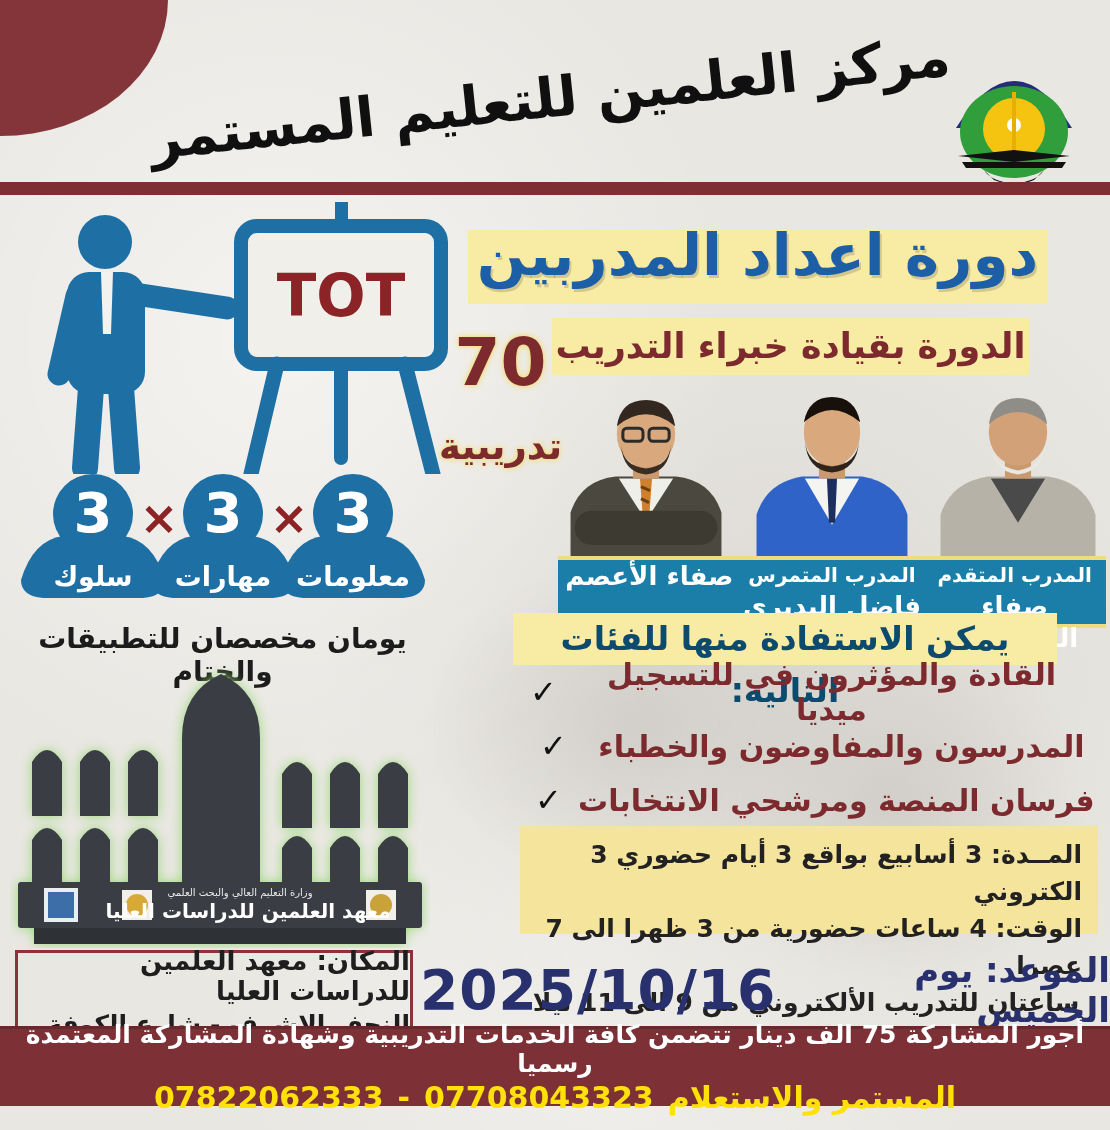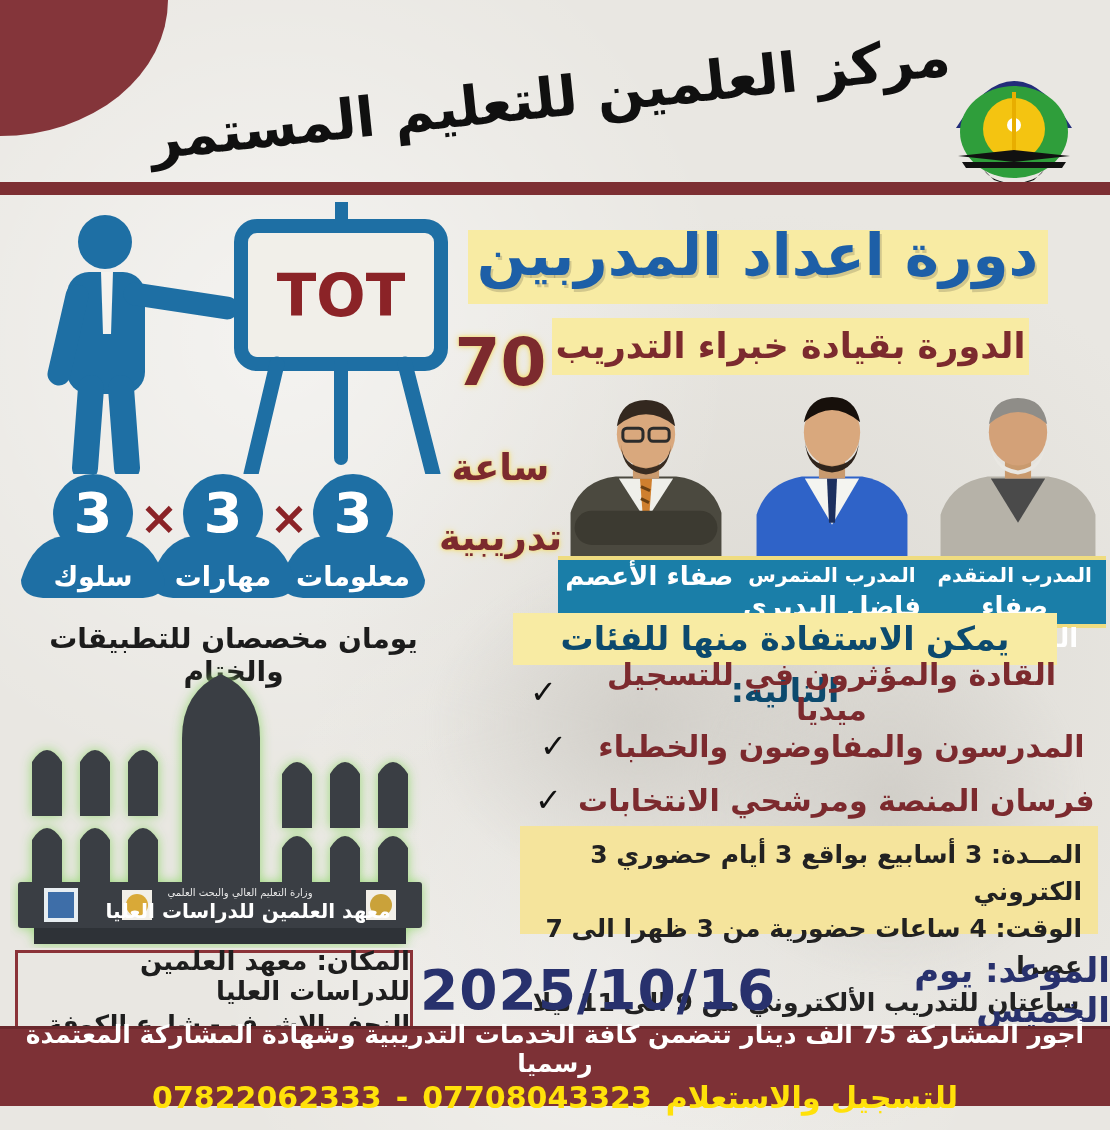--- a/index.html
+++ b/index.html
@@ -22,21 +22,21 @@
     transform:rotate(-6deg);
   }
   .rule { position:absolute; left:0; top:182px; width:1110px; height:13px; background:#7d2f33; }
 
   
   .logo { position:absolute; right:20px; top:32px; width:152px; height:152px; }
 
   
   .figure-svg { position:absolute; left:5px; top:196px; width:445px; height:278px; }
   .balloons-svg { position:absolute; left:5px; top:468px; width:445px; height:152px; }
-  .balloons-note { position:absolute; left:16px; top:622px; width:435px; text-align:center; font-size:28px; font-weight:bold; color:#1c1c1c; }
+  .balloons-note { position:absolute; left:5px; top:622px; width:435px; text-align:center; font-size:28px; font-weight:bold; color:#1c1c1c; }
   .building-svg { position:absolute; left:10px; top:666px; width:420px; height:282px; }
   .location-box {
     position:absolute; left:15px; top:950px; width:398px; height:84px;
     border:3px solid #8b3338; display:flex; flex-direction:column; justify-content:center; gap:4px;
     text-align:right; color:#1e1e1e; font-weight:bold; direction:rtl;
   }
   .location-box .l1 { font-size:26px; }
   .location-box .l2 { font-size:25px; }
 
   
@@ -200,21 +200,20 @@
     <div class="l1">المكان: معهد العلمين للدراسات العليا</div>
     <div class="l2">النجف الاشرف - شارع الكوفة</div>
   </div>
 
   <div class="band band-title"></div>
   <div class="course-title">دورة اعداد المدربين</div>
   <div class="course-subtitle">الدورة بقيادة خبراء التدريب</div>
 
   <div class="hours">
     <div class="num">70</div>
-    <div class="w1">ساعة</div>
     <div class="w2">تدريبية</div>
   </div>
 
   <div class="trainer-photos">
 
     <svg viewBox="0 0 170 165">
       <path d="M10,165 L10,120 Q20,88 55,84 L115,84 Q150,88 160,120 L160,165 Z" fill="#4b493f"></path>
       <polygon points="58,86 112,86 85,128" fill="#efefea"></polygon>
       <polygon points="79,86 91,86 88,126 82,126" fill="#cf7f2e"></polygon>
       <line x1="80" y1="94" x2="89" y2="98" stroke="#6b4012" stroke-width="3"></line>
@@ -278,20 +277,20 @@
   </div>
 
   <div class="date-row">
     <span class="dlabel">الموعد: يوم الخميس</span>
     <span class="dvalue">2025/10/16</span>
   </div>
 
   <div class="footer-bar">
     <div class="footer-fees">أجور المشاركة  75 الف دينار تتضمن كافة الخدمات التدريبية وشهادة المشاركة المعتمدة رسميا</div>
     <div class="footer-reg">
-      <span>للتسجيل والاستعلام</span>
+      <span>المستمر والاستعلام</span>
       <span class="ph">07708043323</span>
       <span>-</span>
       <span class="ph">07822062333</span>
     </div>
   </div>
 
 </div>
 
 </body></html>

